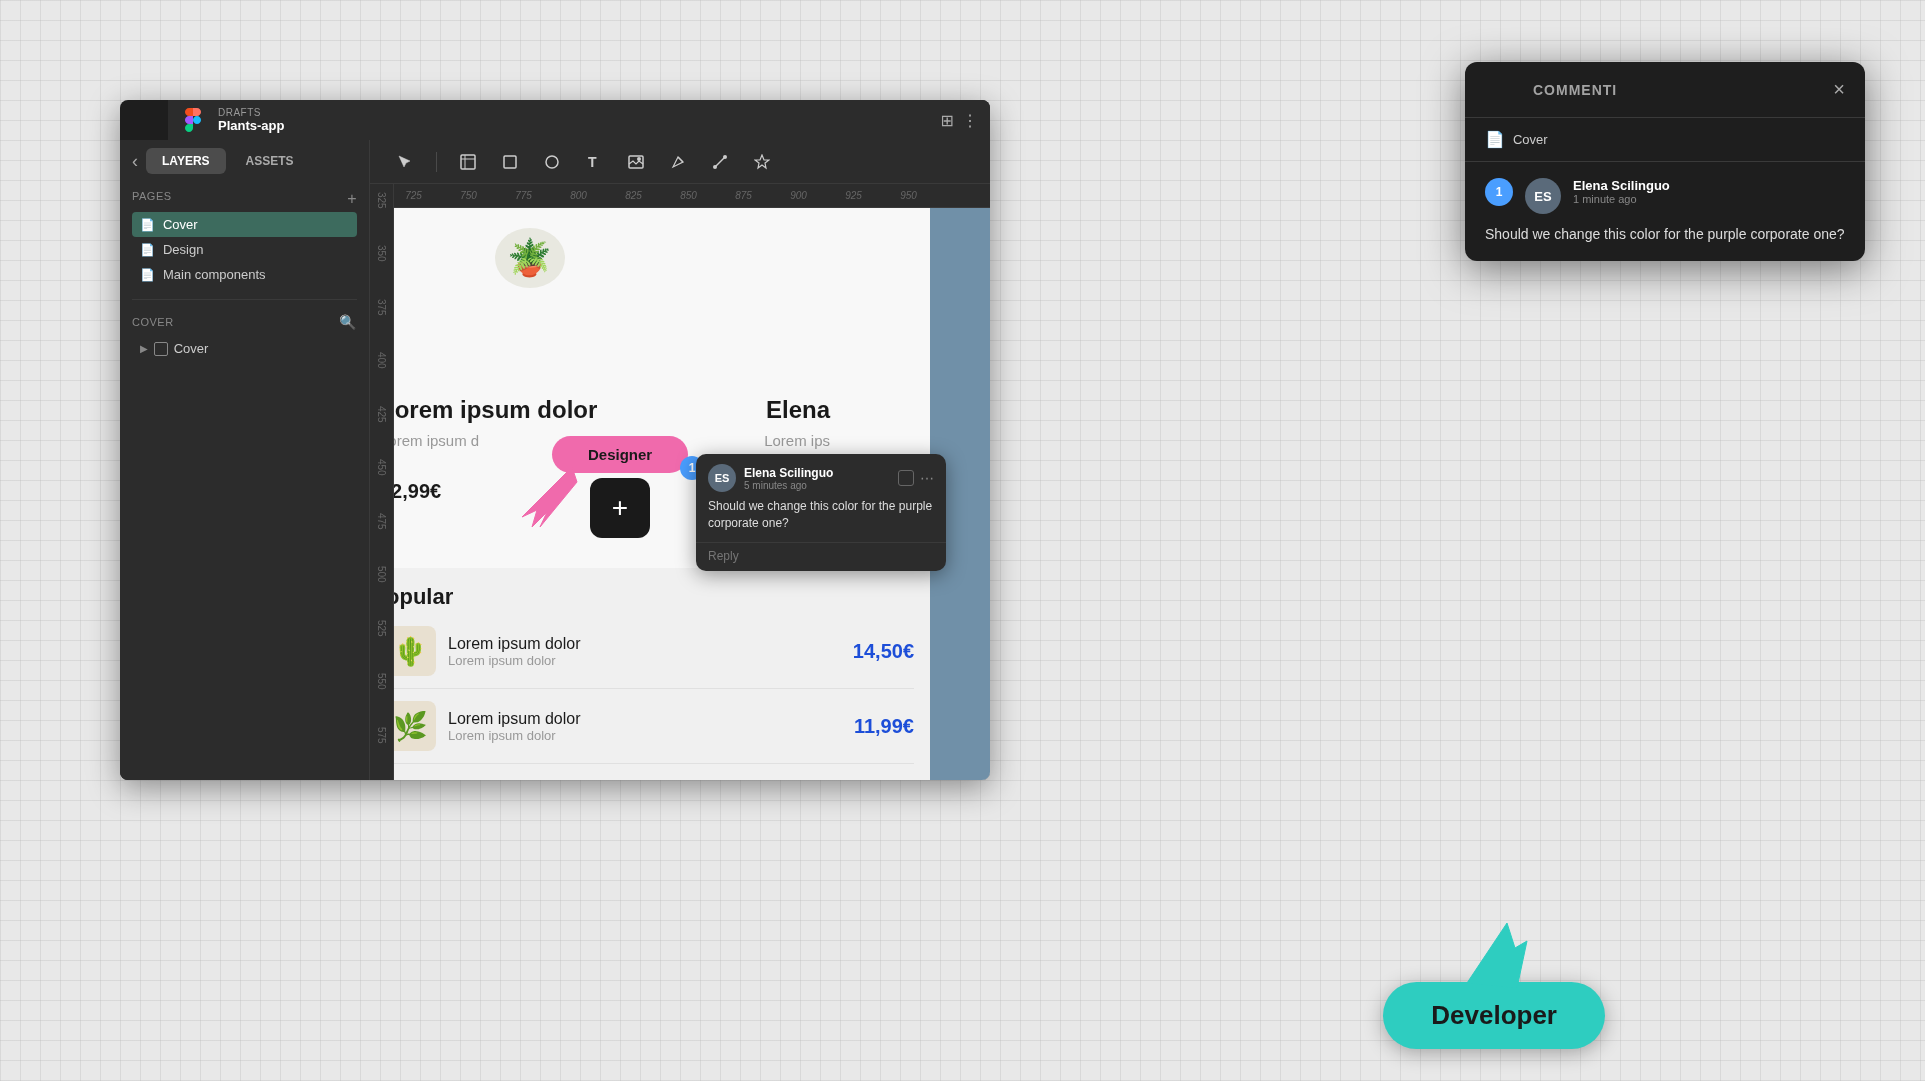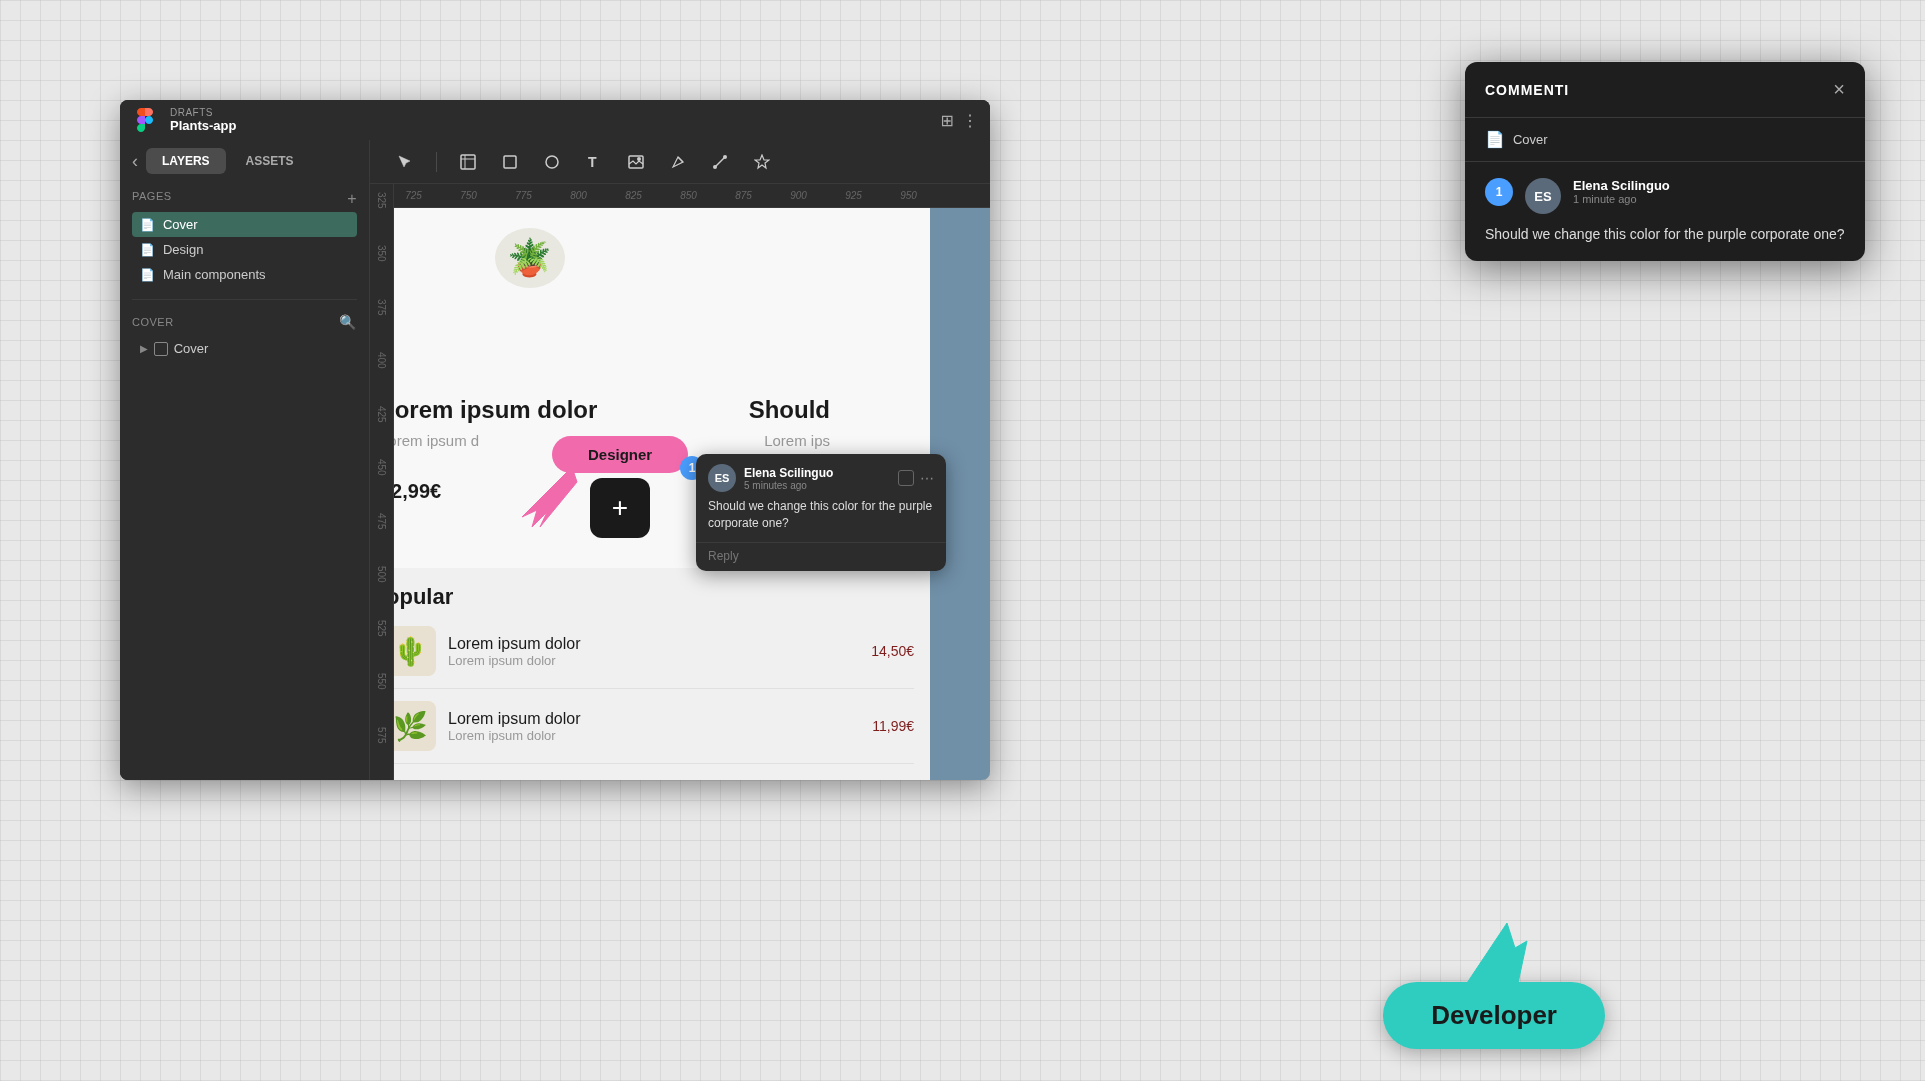--- a/index.html
+++ b/index.html
@@ -20,20 +20,21 @@
     .figma-window {
       position: absolute;
       top: 100px;
       left: 120px;
       width: 870px;
       height: 680px;
       background: #1e1e1e;
       border-radius: 8px;
       overflow: hidden;
       box-shadow: 0 8px 32px rgba(0,0,0,0.4);
+      padding-left: 48px;
     }
 
     
     .figma-header {
       background: #2c2c2c;
       height: 40px;
       display: flex;
       align-items: center;
       padding: 0 12px;
       gap: 10px;
@@ -401,23 +402,23 @@
     .product-row-title {
       font-size: 16px;
       font-weight: 500;
       color: #1a1a1a;
     }
     .product-row-desc {
       font-size: 13px;
       color: #999;
     }
     .product-row-price {
-      font-size: 14px;
-      font-weight: 400;
-      color: #7f1d1d;
+      font-size: 20px;
+      font-weight: 700;
+      color: #1d4ed8;
     }
 
     
     .dark-panel {
       position: absolute;
       top: 0;
       right: 0;
       width: 90px;
       bottom: 0;
       background: #6b8fa8;
@@ -438,23 +439,24 @@
     .comments-header {
       display: flex;
       align-items: center;
       justify-content: space-between;
       padding: 16px 20px;
       border-bottom: 1px solid #3a3a3a;
     }
     .comments-title {
       font-size: 14px;
       font-weight: 600;
-      color: #ffffff;
+      color: #a3a3a3;
       letter-spacing: 1px;
       text-transform: uppercase;
+      margin-left: 48px;
     }
     .comments-close {
       font-size: 20px;
       color: #aaa;
       cursor: pointer;
     }
 
     .comments-filter {
       display: flex;
       align-items: center;
@@ -841,21 +843,21 @@
       <svg class="cursor-pink" width="80" height="70" viewBox="0 0 80 70" style="position:absolute;top:254px;left:142px;z-index:20;">
         <path d="M60 5 L10 55 L25 48 L20 65 L35 50 L28 65 L65 20 Z" fill="#f06aac" stroke="#f06aac" stroke-width="1"></path>
       </svg>
 
       <div class="comment-pin">1</div>
 
       <div class="product-title-1" style="top:188px;left:10px;font-size:24px;font-weight:700;color:#1a1a1a;position:absolute;">Lorem ipsum dolor</div>
       <div style="position:absolute;top:224px;left:10px;font-size:15px;color:#999;">Lorem ipsum d</div>
       <div style="position:absolute;top:272px;left:10px;font-size:20px;font-weight:700;color:#1a1a1a;">12,99€</div>
 
-      <div style="position:absolute;top:188px;right:100px;font-size:24px;font-weight:700;color:#1a1a1a;">Should</div>
+      <div style="position:absolute;top:188px;right:100px;font-size:24px;font-weight:700;color:#1a1a1a;">Elena</div>
       <div style="position:absolute;top:224px;right:100px;font-size:15px;color:#999;">Lorem ips</div>
       <div style="position:absolute;top:272px;right:100px;font-size:20px;font-weight:700;color:#1a1a1a;">12,99€</div>
 
       <div class="add-btn">
         <span>+</span>
       </div>
 
       <div class="popular-section">
         <div class="popular-title">opular</div>
 

